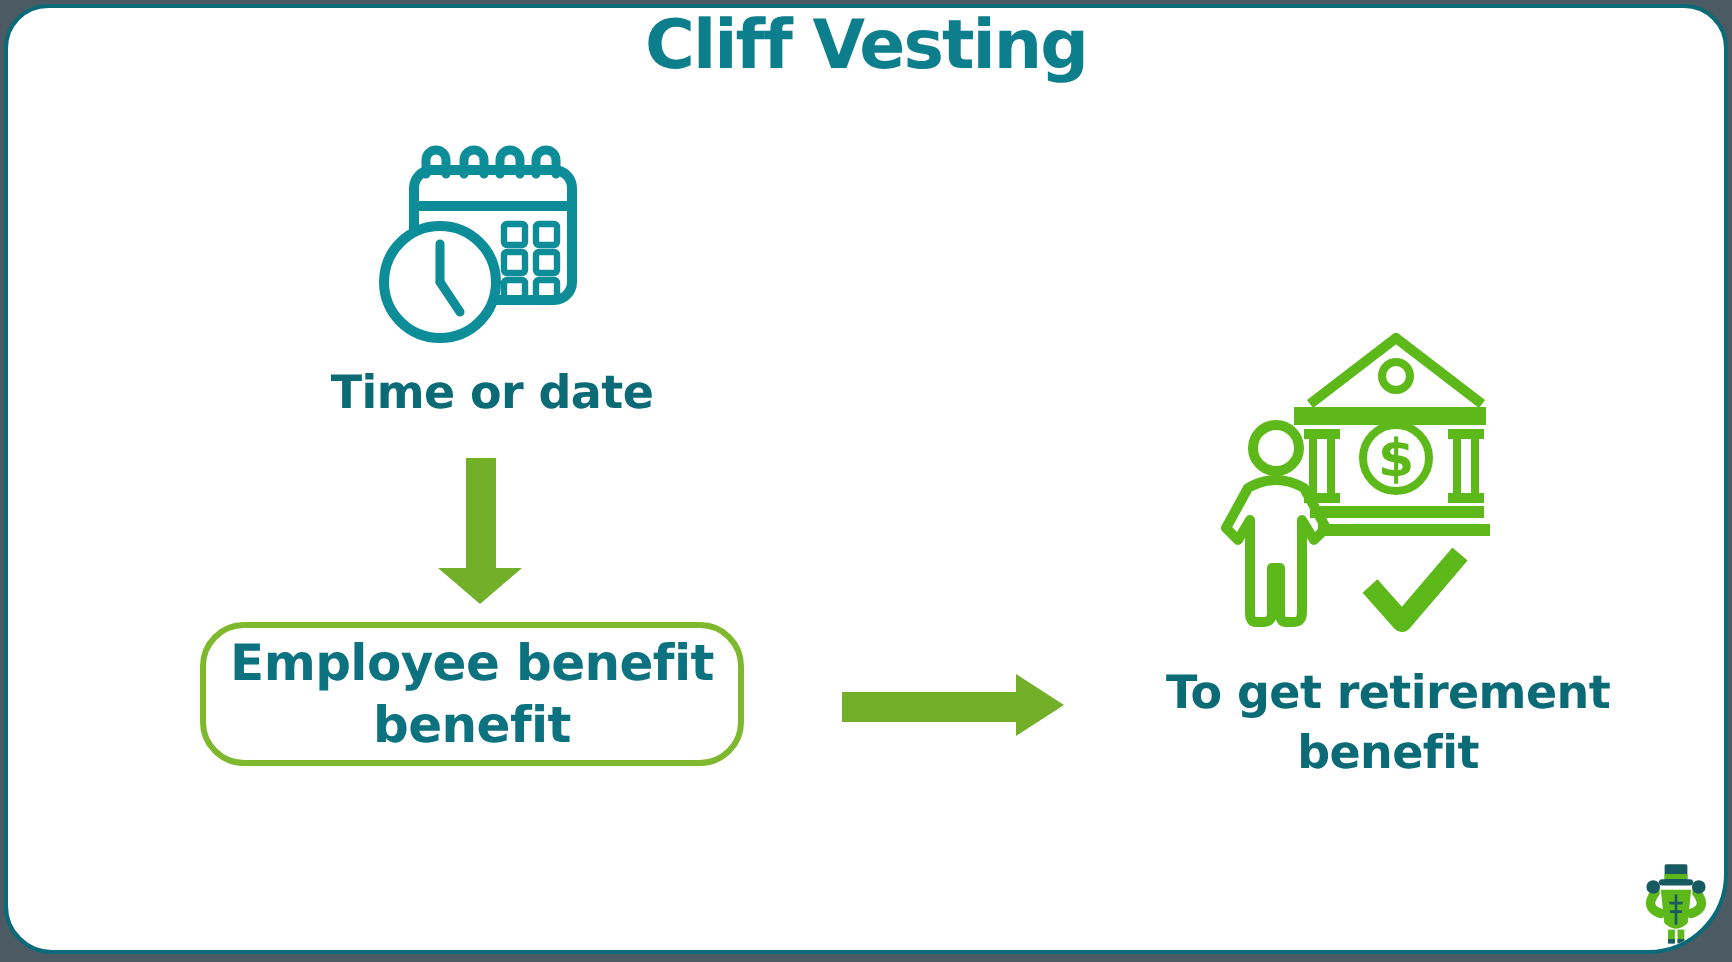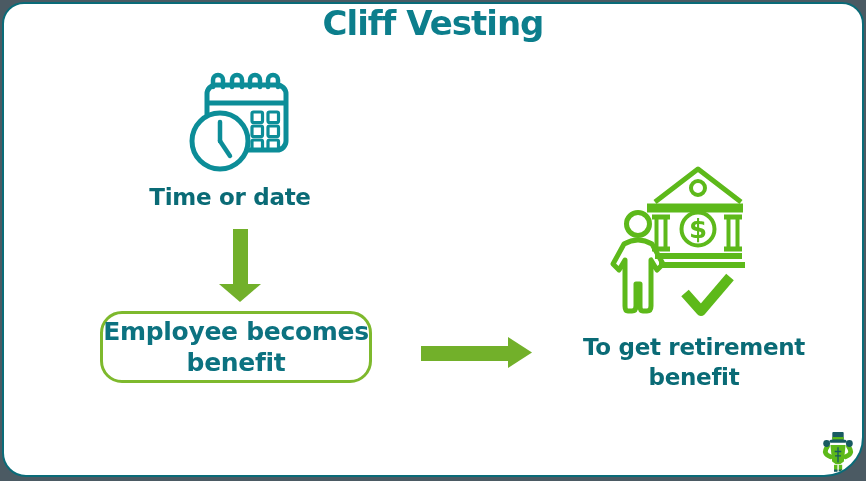--- a/index.html
+++ b/index.html
@@ -26,21 +26,21 @@
   .page-title{
     position:absolute;top:0px;left:0;right:0;text-align:center;
     font-size:34px;font-weight:bold;letter-spacing:-1px;line-height:1.15;
     color:var(--title-teal);
   }
   .abs{position:absolute;}
   .step-label{
     position:absolute;text-align:center;font-weight:bold;
     font-size:23px;letter-spacing:-0.3px;line-height:1.32;color:var(--teal-dark);
   }
-  .time-label{left:94px;top:178px;width:264px;}
+  .time-label{left:110px;top:178px;width:264px;}
   .result-label{left:552px;top:328px;width:276px;}
   .eligible-box{
     position:absolute;left:96px;top:307px;width:272px;height:72px;
     border:3px solid var(--box-border-green);border-radius:22px;
     display:flex;flex-direction:column;justify-content:center;align-items:center;
     font-size:25px;font-weight:bold;letter-spacing:-0.3px;line-height:1.26;
     color:var(--teal-text);text-align:center;
   }
   
   .cal-stroke{fill:none;stroke:var(--icon-teal);stroke-width:5px;}
@@ -86,21 +86,21 @@
     </svg>
 
     <div class="step-label time-label">Time or date</div>
 
     <svg class="abs" style="left:214px;top:225px;" width="44" height="74" viewBox="0 0 44 74">
       <rect class="grn-fill" x="15" y="0" width="15" height="56"></rect>
       <polygon class="grn-fill" points="1,55 43,55 22,73"></polygon>
     </svg>
 
     <div class="eligible-box">
-      <span>Employee becomes</span>
+      <span>Employee benefit</span>
       <span>benefit</span>
     </div>
 
     <svg class="abs" style="left:417px;top:332px;" width="112" height="33" viewBox="0 0 112 33">
       <rect class="grn-fill" x="0" y="10" width="87" height="15"></rect>
       <polygon class="grn-fill" points="87,1 87,32 111,16.5"></polygon>
     </svg>
 
     <svg class="abs" style="left:588px;top:152px;" width="164" height="166" viewBox="0 0 164 166">
       <g>

